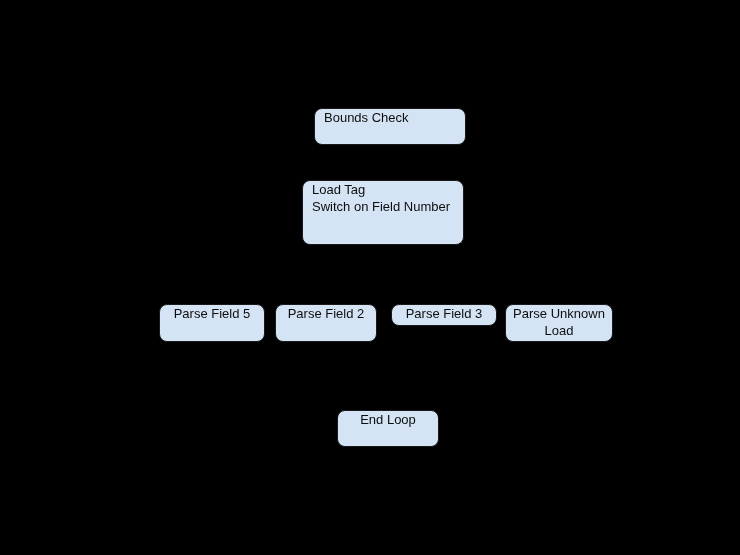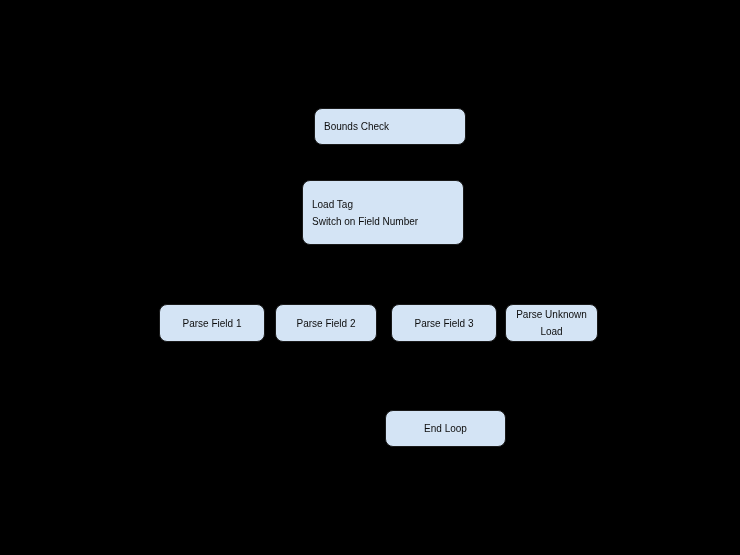--- a/index.html
+++ b/index.html
@@ -21,25 +21,25 @@
     background: #000000;
   }
   .node {
     position: absolute;
     box-sizing: border-box;
     background: #d4e4f5;
     border: 1px solid #1a1a1a;
     border-radius: 8px;
     color: #0d0d0d;
     font-family: "Liberation Sans", sans-serif;
-    font-size: 10px;
+    font-size: 13px;
     line-height: 17px;
     display: flex;
     flex-direction: column;
-    justify-content: center;
+    justify-content: flex-start;
     -webkit-font-smoothing: antialiased;
   }
   .node.align-left {
     align-items: flex-start;
     padding-left: 9px;
     padding-right: 9px;
     text-align: left;
   }
   .node.align-center {
     align-items: center;
@@ -60,28 +60,28 @@
 
 <div id="diagram-canvas" style="width: 740px; height: 555px; background: rgb(0, 0, 0);">
     <div class="node align-left" style="left: 314px; top: 108px; width: 152px; height: 37px; background: rgb(212, 228, 245); border-color: rgb(26, 26, 26); color: rgb(13, 13, 13);">
       <span class="node-line">Bounds Check</span>
     </div>
     <div class="node align-left" style="left: 302px; top: 180px; width: 162px; height: 65px; background: rgb(212, 228, 245); border-color: rgb(26, 26, 26); color: rgb(13, 13, 13);">
       <span class="node-line">Load Tag</span>
       <span class="node-line">Switch on Field Number</span>
     </div>
     <div class="node align-center" style="left: 159px; top: 304px; width: 106px; height: 38px; background: rgb(212, 228, 245); border-color: rgb(26, 26, 26); color: rgb(13, 13, 13);">
-      <span class="node-line">Parse Field 1</span>
+      <span class="node-line">Parse Field 5</span>
     </div>
     <div class="node align-center" style="left: 275px; top: 304px; width: 102px; height: 38px; background: rgb(212, 228, 245); border-color: rgb(26, 26, 26); color: rgb(13, 13, 13);">
       <span class="node-line">Parse Field 2</span>
     </div>
-    <div class="node align-center" style="left: 391px; top: 304px; width: 106px; height: 38px; background: rgb(212, 228, 245); border-color: rgb(26, 26, 26); color: rgb(13, 13, 13);">
+    <div class="node align-center" style="left: 391px; top: 304px; width: 106px; height: 22px; background: rgb(212, 228, 245); border-color: rgb(26, 26, 26); color: rgb(13, 13, 13);">
       <span class="node-line">Parse Field 3</span>
     </div>
-    <div class="node align-center" style="left: 505px; top: 304px; width: 93px; height: 38px; background: rgb(212, 228, 245); border-color: rgb(26, 26, 26); color: rgb(13, 13, 13);">
+    <div class="node align-center" style="left: 505px; top: 304px; width: 108px; height: 38px; background: rgb(212, 228, 245); border-color: rgb(26, 26, 26); color: rgb(13, 13, 13);">
       <span class="node-line">Parse Unknown</span>
       <span class="node-line">Load</span>
     </div>
-    <div class="node align-center" style="left: 337px; top: 410px; width: 121px; height: 37px; background: rgb(212, 228, 245); border-color: rgb(26, 26, 26); color: rgb(13, 13, 13); margin-left: 48px;">
+    <div class="node align-center" style="left: 337px; top: 410px; width: 102px; height: 37px; background: rgb(212, 228, 245); border-color: rgb(26, 26, 26); color: rgb(13, 13, 13);">
       <span class="node-line">End Loop</span>
     </div>
   </div>
 
 </body></html>

